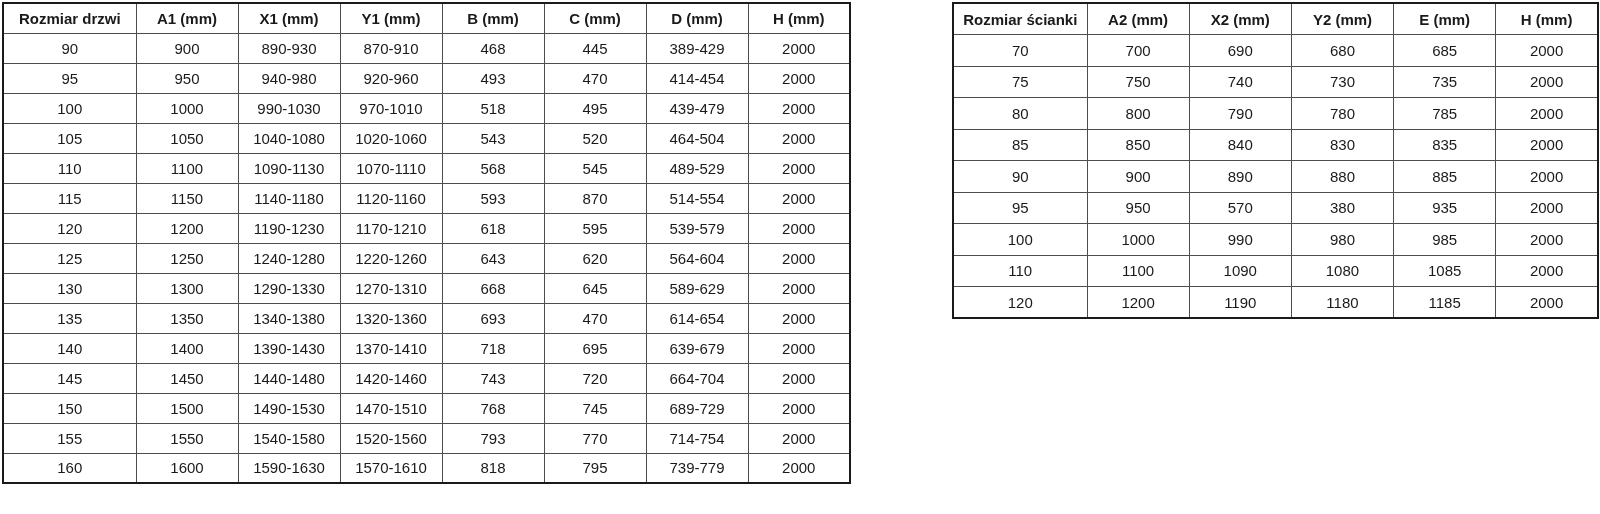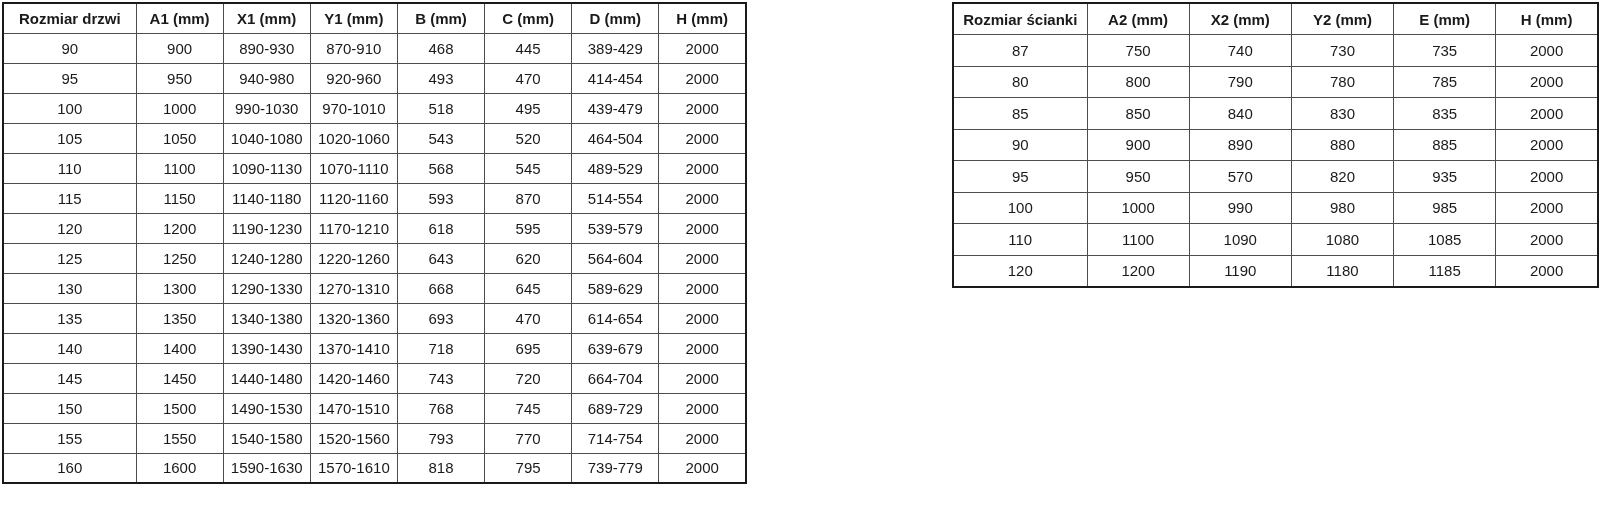--- a/index.html
+++ b/index.html
@@ -34,21 +34,21 @@
     overflow: hidden;
   }
   table.dim-table th {
     font-weight: bold;
     font-size: 15px;
   }
   
   #door-table {
     left: 2px;
     top: 2px;
-    width: 745px;
+    width: 849px;
   }
   #door-table tr { height: 30px; }
   #door-table col.first { width: 133px; }
   
   #wall-table {
     left: 952px;
     top: 2px;
     width: 647px;
   }
   #wall-table tr { height: 31.5px; padding-left: 31px; }
@@ -250,21 +250,29 @@
           <th>Rozmiar ścianki</th>
           <th>A2 (mm)</th>
           <th>X2 (mm)</th>
           <th>Y2 (mm)</th>
           <th>E (mm)</th>
           <th>H (mm)</th>
         </tr>
       </thead>
       <tbody>
         <tr>
-          <td>87</td>
+          <td>70</td>
+          <td>700</td>
+          <td>690</td>
+          <td>680</td>
+          <td>685</td>
+          <td>2000</td>
+        </tr>
+        <tr>
+          <td>75</td>
           <td>750</td>
           <td>740</td>
           <td>730</td>
           <td>735</td>
           <td>2000</td>
         </tr>
         <tr>
           <td>80</td>
           <td>800</td>
           <td>790</td>
@@ -285,21 +293,21 @@
           <td>900</td>
           <td>890</td>
           <td>880</td>
           <td>885</td>
           <td>2000</td>
         </tr>
         <tr>
           <td>95</td>
           <td>950</td>
           <td>570</td>
-          <td>820</td>
+          <td>380</td>
           <td>935</td>
           <td>2000</td>
         </tr>
         <tr>
           <td>100</td>
           <td>1000</td>
           <td>990</td>
           <td>980</td>
           <td>985</td>
           <td>2000</td>

